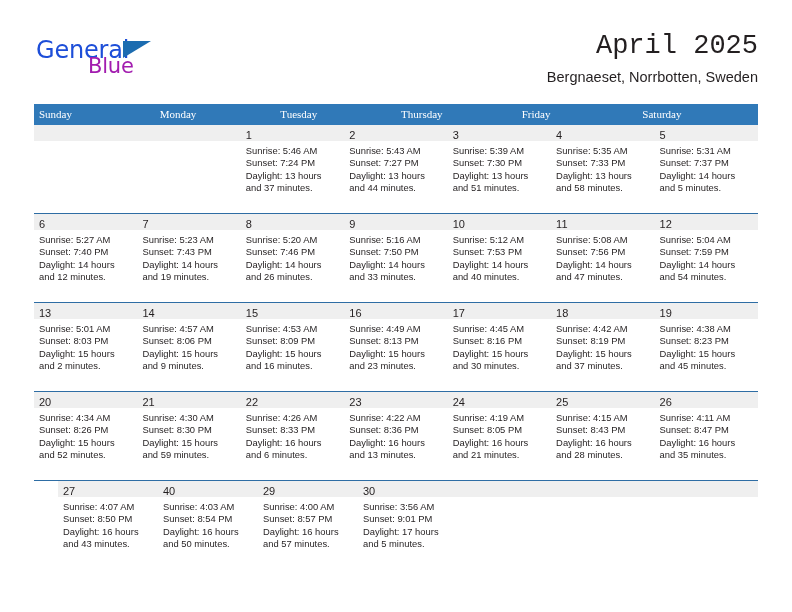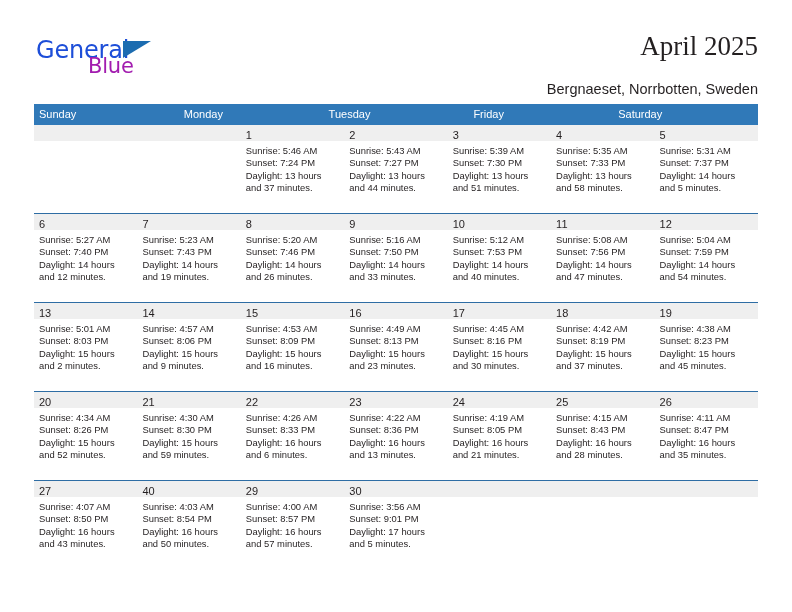--- a/index.html
+++ b/index.html
@@ -70,60 +70,62 @@
     position: absolute;
     right: 0;
     top: 0;
     text-align: right;
   }
   .month-title {
     font-size: 27px;
     font-weight: 400;
     color: #231f20;
     line-height: 32px;
-    font-family: Liberation Serif, serif;
+    font-family: Liberation Mono, monospace;
     white-space: nowrap;
   }
   .location {
-    margin-top: 18px;
+    margin-top: 6px;
     font-size: 14.5px;
     font-weight: 400;
     color: #231f20;
     line-height: 18px;
     white-space: nowrap;
   }
 
   
   .calendar {
     position: absolute;
     left: 34px;
     top: 104px;
     width: 724px;
   }
   .dow-row {
     display: flex;
     background: #3079b8;
     height: 21px;
+    font-family: Liberation Serif, serif;
   }
   .dow {
     flex: 1 1 0;
     color: #ffffff;
     font-size: 11px;
     line-height: 21px;
     padding-left: 5px;
     box-sizing: border-box;
     white-space: nowrap;
   }
   .week {
     display: flex;
     border-bottom: 1.5px solid #2e6da4;
     background: #ffffff;
   }
   .week.last {
     border-bottom: none;
+    margin-left: 24px;
   }
   .day-cell {
     flex: 1 1 0;
     box-sizing: border-box;
     height: 88px;
     position: relative;
     background: #ffffff;
   }
   .day-num-band {
     height: 16px;
@@ -162,20 +164,21 @@
       <div class="month-title">April 2025</div>
       <div class="location">Bergnaeset, Norrbotten, Sweden</div>
     </div>
   </div>
 
   <div class="calendar">
     <div class="dow-row">
       <div class="dow">Sunday</div>
       <div class="dow">Monday</div>
       <div class="dow">Tuesday</div>
+      <div class="dow">Thursday</div>
       <div class="dow">Friday</div>
       <div class="dow">Saturday</div>
     </div>
     <div id="weeks-container">
         <div class="week">
           <div class="day-cell empty">
             <div class="day-num-band"><span class="day-num"></span></div>
           </div>
           <div class="day-cell empty">
             <div class="day-num-band"><span class="day-num"></span></div>

